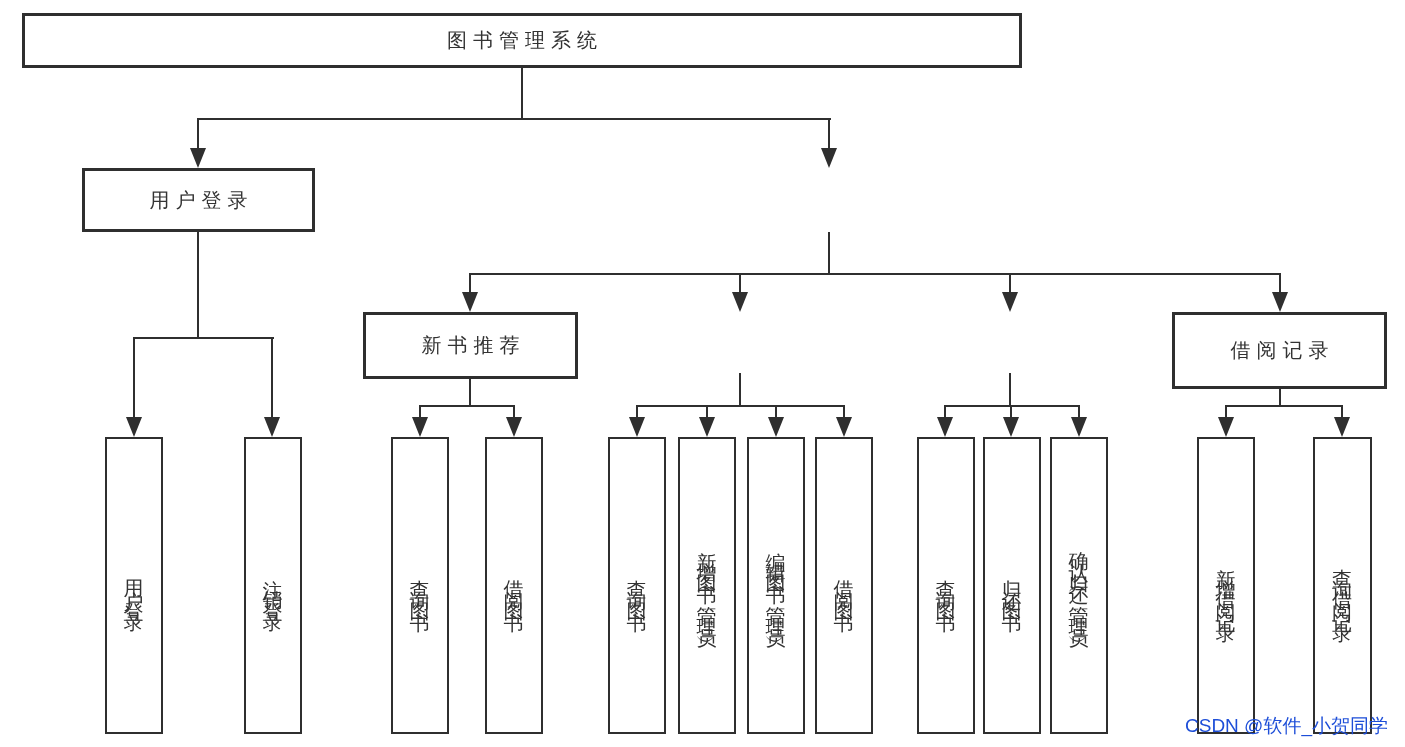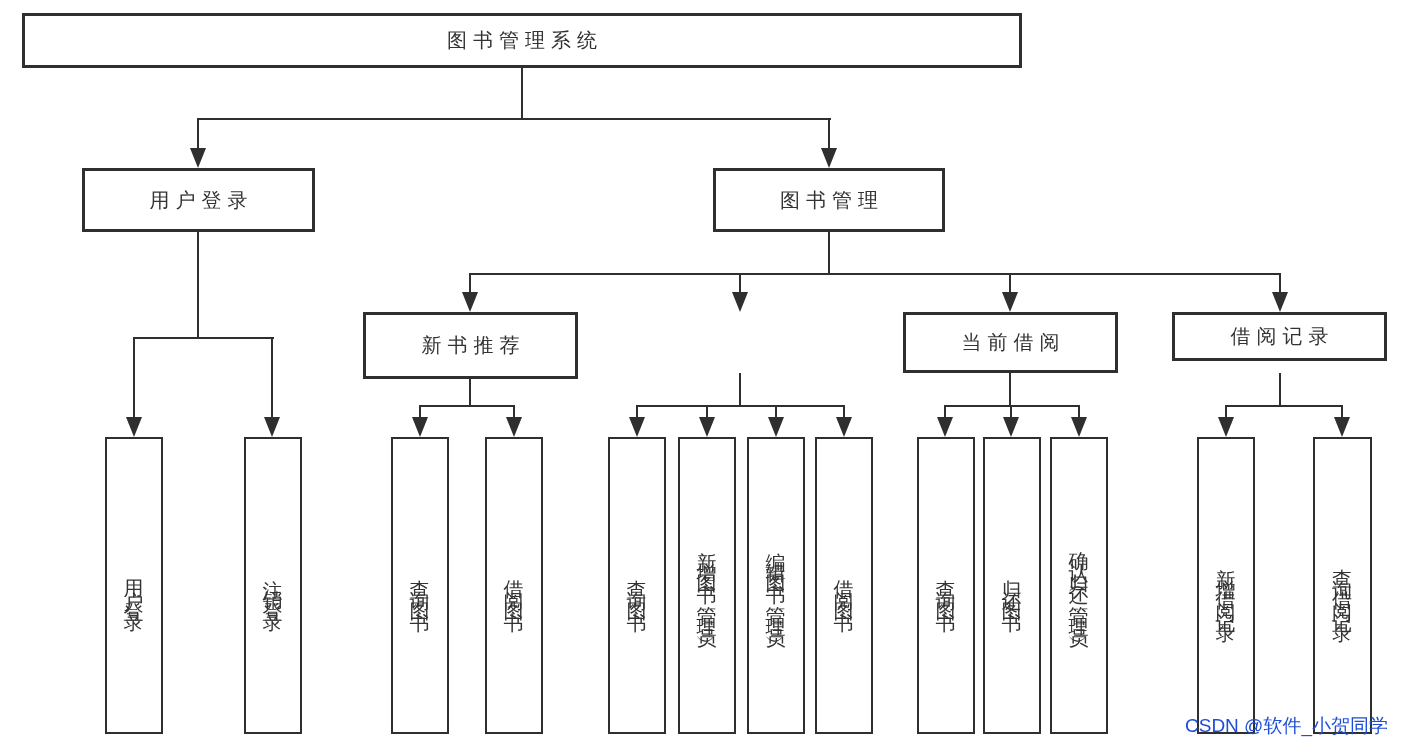--- a/index.html
+++ b/index.html
@@ -133,31 +133,25 @@
   <div class="vl" style="left:1341px; top:405px; height:14px;"></div>
   <div class="arr" style="left:1334px;top:417px;"></div>
 
   <div class="box" style="left:22px; top:13px; width:1000px; height:55px;">
     <span class="lbl">图书管理系统</span>
   </div>
 
   <div class="box" style="left:82px; top:168px; width:233px; height:64px;">
     <span class="lbl">用户登录</span>
   </div>
-  <div class="box" style="left:713px; top:168px; width:232px; height:64px;">
-    <span class="lbl">图书管理</span>
-  </div>
 
   <div class="box" style="left:363px; top:312px; width:215px; height:67px;">
     <span class="lbl">新书推荐</span>
   </div>
-  <div class="box" style="left:903px; top:312px; width:215px; height:61px;">
-    <span class="lbl">当前借阅</span>
-  </div>
-  <div class="box" style="left:1172px; top:312px; width:215px; height:49px;">
+  <div class="box" style="left:1172px; top:312px; width:215px; height:77px;">
     <span class="lbl">借阅记录</span>
   </div>
 
   <div class="box leaf" style="left:105px; top:437px; width:58px; height:297px;">
     <span class="vlbl">用户登录</span>
   </div>
   <div class="box leaf" style="left:244px; top:437px; width:58px; height:297px;">
     <span class="vlbl">注销登录</span>
   </div>
 

